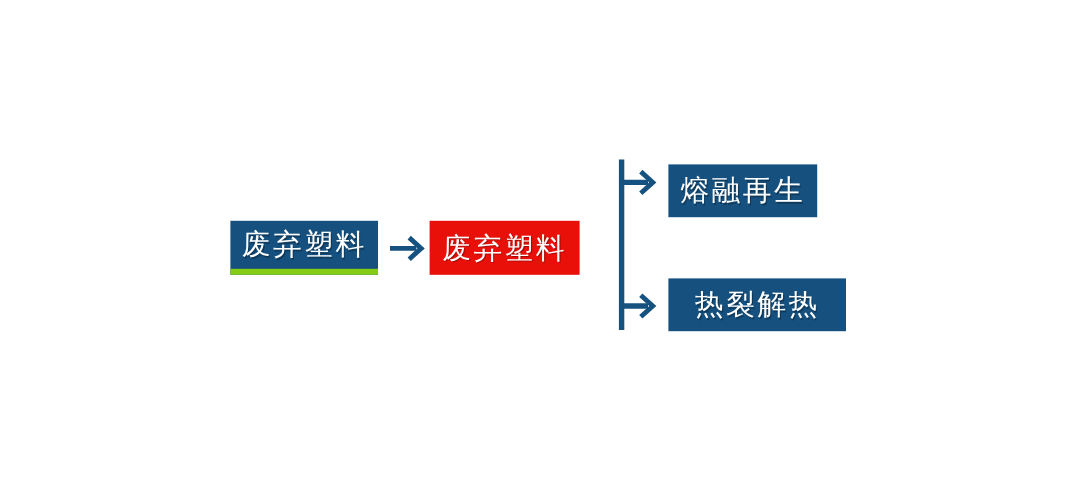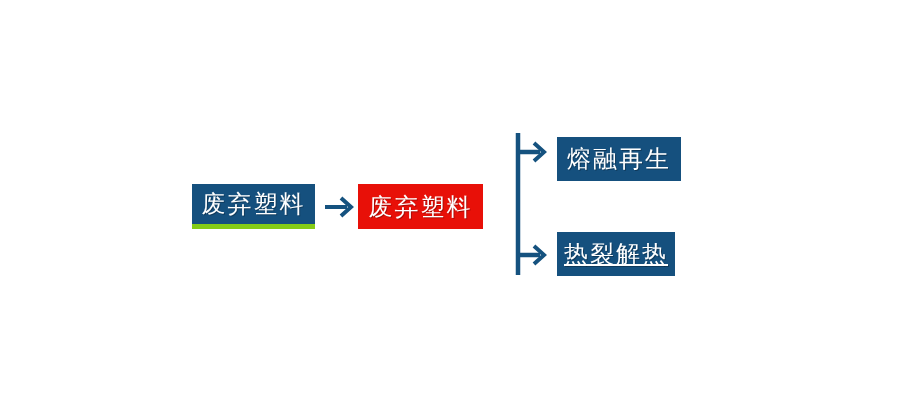--- a/index.html
+++ b/index.html
@@ -42,21 +42,21 @@
   #node-waste {
     left: 192px; top: 184px; width: 123px; height: 45px;
   }
   #node-crusher {
     left: 358px; top: 184px; width: 125px; height: 45px;
   }
   #node-melt {
     left: 557px; top: 137px; width: 124px; height: 44px;
   }
   #node-pyrolysis {
-    left: 557px; top: 232px; width: 118px; height: 44px; text-decoration: underline;
+    left: 557px; top: 232px; width: 148px; height: 44px;
   }
 
   
   .connector {
     position: absolute;
     pointer-events: none;
   }
   #arrow-main {
     left: 320px; top: 192px; width: 36px; height: 30px;
   }

